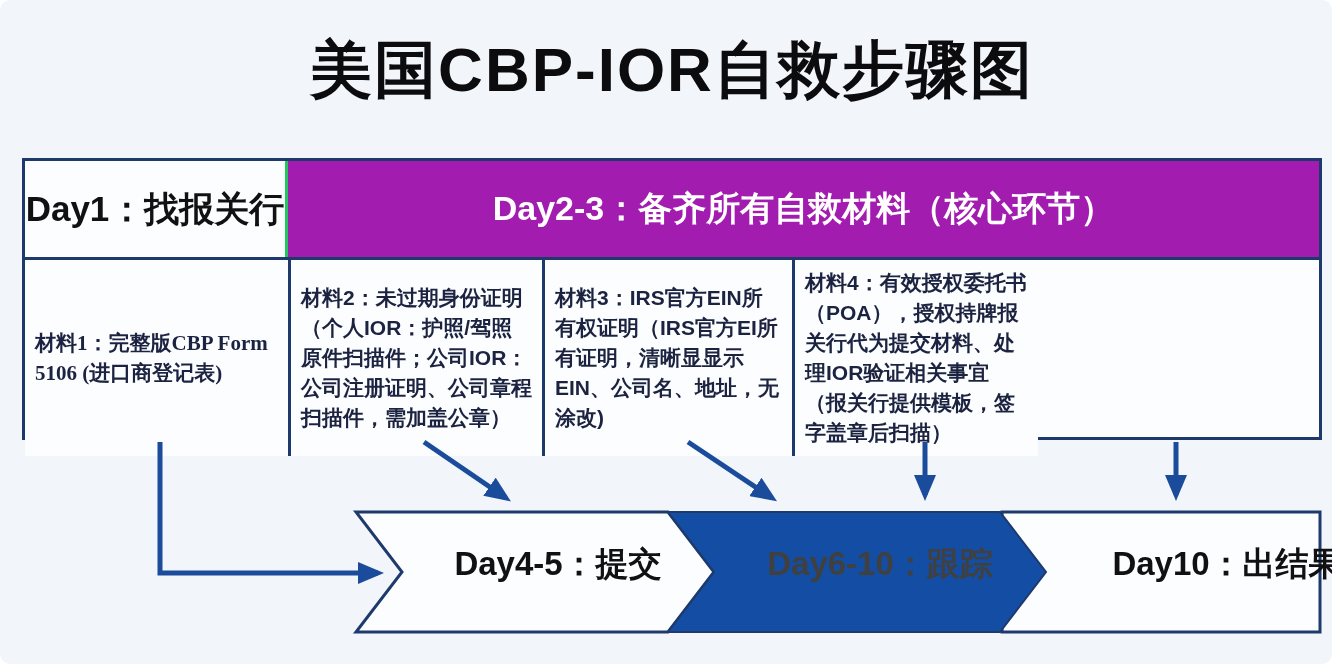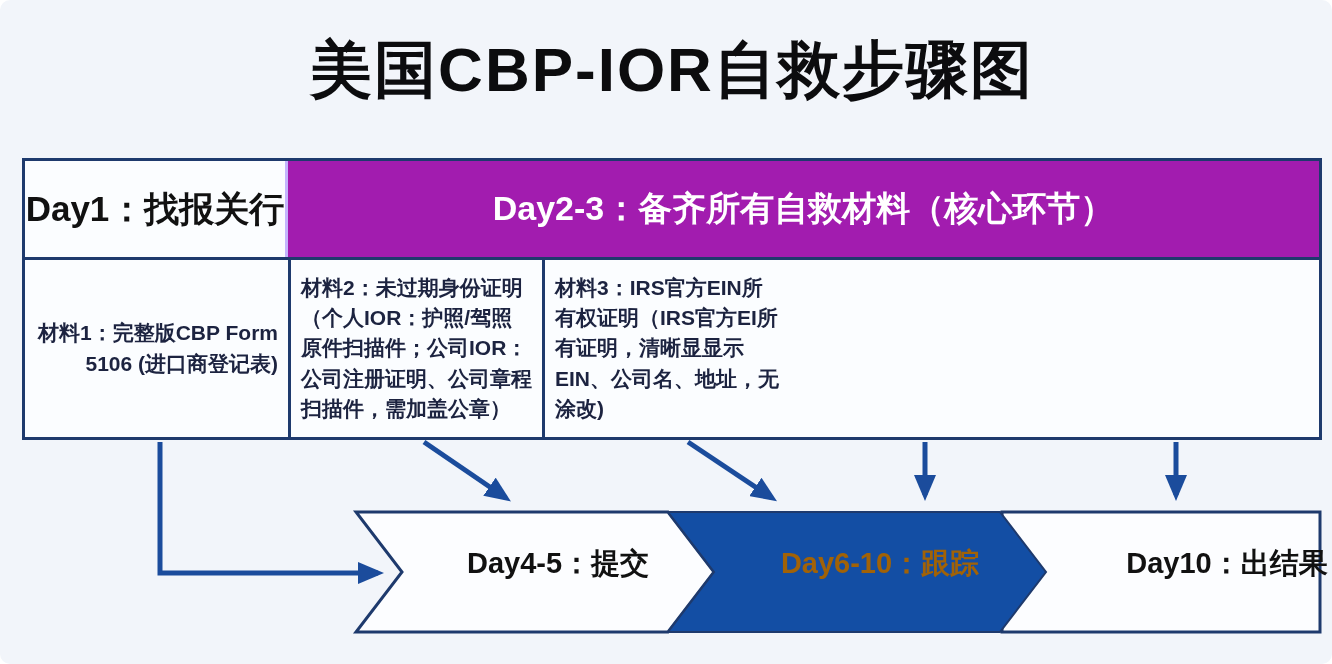--- a/index.html
+++ b/index.html
@@ -15,63 +15,64 @@
   }
   
   .tbl {
     position:absolute; left:22px; top:158px; width:1300px; height:282px;
     border:3px solid #1e3a6d; box-sizing:border-box;
     display:grid; grid-template-rows:99px 1fr; background:#fbfdff;
   }
   .hdr { display:grid; grid-template-columns:263px 1fr; border-bottom:3px solid #1e3a6d; }
   .hcell { display:flex; align-items:center; justify-content:center; }
   .hcell.day1 {
-    background:#fbfdff; border-right:3px solid #c4b5fd;
+    background:#fbfdff; border-right:3px solid #22c55e;
     font-size:35px; font-weight:800; color:#111111;
   }
   .hcell.day23 {
     background:#a21caf; color:#ffffff; font-size:34px; font-weight:800;
   }
   .bodyrow { display:grid; grid-template-columns:263px 254px 250px 246px 1fr; }
   .mcell {
     display:flex; align-items:center; box-sizing:border-box;
     padding:8px 10px; font-size:21px; font-weight:700; line-height:1.43;
     color:#1c2340; background:#fbfdff;
   }
   .mcell + .mcell { border-left:3px solid #1e3a6d; }
-  .mcell.center { justify-content:center; text-align:right; }
+  .mcell.center { justify-content:center; text-align:left;font-family:Liberation Serif, serif; }
   
   .overlay { position:absolute; left:0; top:0; width:1332px; height:664px; pointer-events:none; }
   
   .blabel {
     position:absolute; top:512px; height:104px;
     display:flex; align-items:center; justify-content:center;
-    font-size:29px; font-weight:800; color:#111111; white-space:nowrap;
+    font-size:33px; font-weight:800; color:#111111; white-space:nowrap;
   }
-  .blabel.dark { color:#a16207; }
+  .blabel.dark { color:#404040; }
   .blabel.l1 { left:402px; width:312px; }
   .blabel.l2 { left:714px; width:332px; }
   .blabel.l3 { left:1092px; width:270px; }
 </style>
 </head>
 <body>
 
 <div class="canvas">
 
   <h1 class="title">美国CBP-IOR自救步骤图</h1>
 
   <div class="tbl">
     <div class="hdr">
       <div class="hcell day1">Day1：找报关行</div>
       <div class="hcell day23">Day2-3：备齐所有自救材料（核心环节）</div>
     </div>
     <div class="bodyrow">
       <div class="mcell center">材料1：完整版CBP Form 5106 (进口商登记表)</div>
       <div class="mcell">材料2：未过期身份证明（个人IOR：护照/驾照原件扫描件；公司IOR：公司注册证明、公司章程扫描件，需加盖公章）</div>
       <div class="mcell">材料3：IRS官方EIN所有权证明（IRS官方EI所有证明，清晰显显示EIN、公司名、地址，无涂改)</div>
+      <div class="mcell">材料4：有效授权委托书（POA），授权持牌报关行代为提交材料、处理IOR验证相关事宜（报关行提供模板，签字盖章后扫描）</div>
     </div>
   </div>
 
   <svg class="overlay" viewBox="0 0 1332 664" xmlns="http://www.w3.org/2000/svg">
     <defs>
       <marker id="ah" markerUnits="userSpaceOnUse" markerWidth="26" markerHeight="22" refX="20" refY="11" orient="auto">
         <polygon points="0,0 26,11 0,22" fill="#1b4c9c"></polygon>
       </marker>
     </defs>
 

